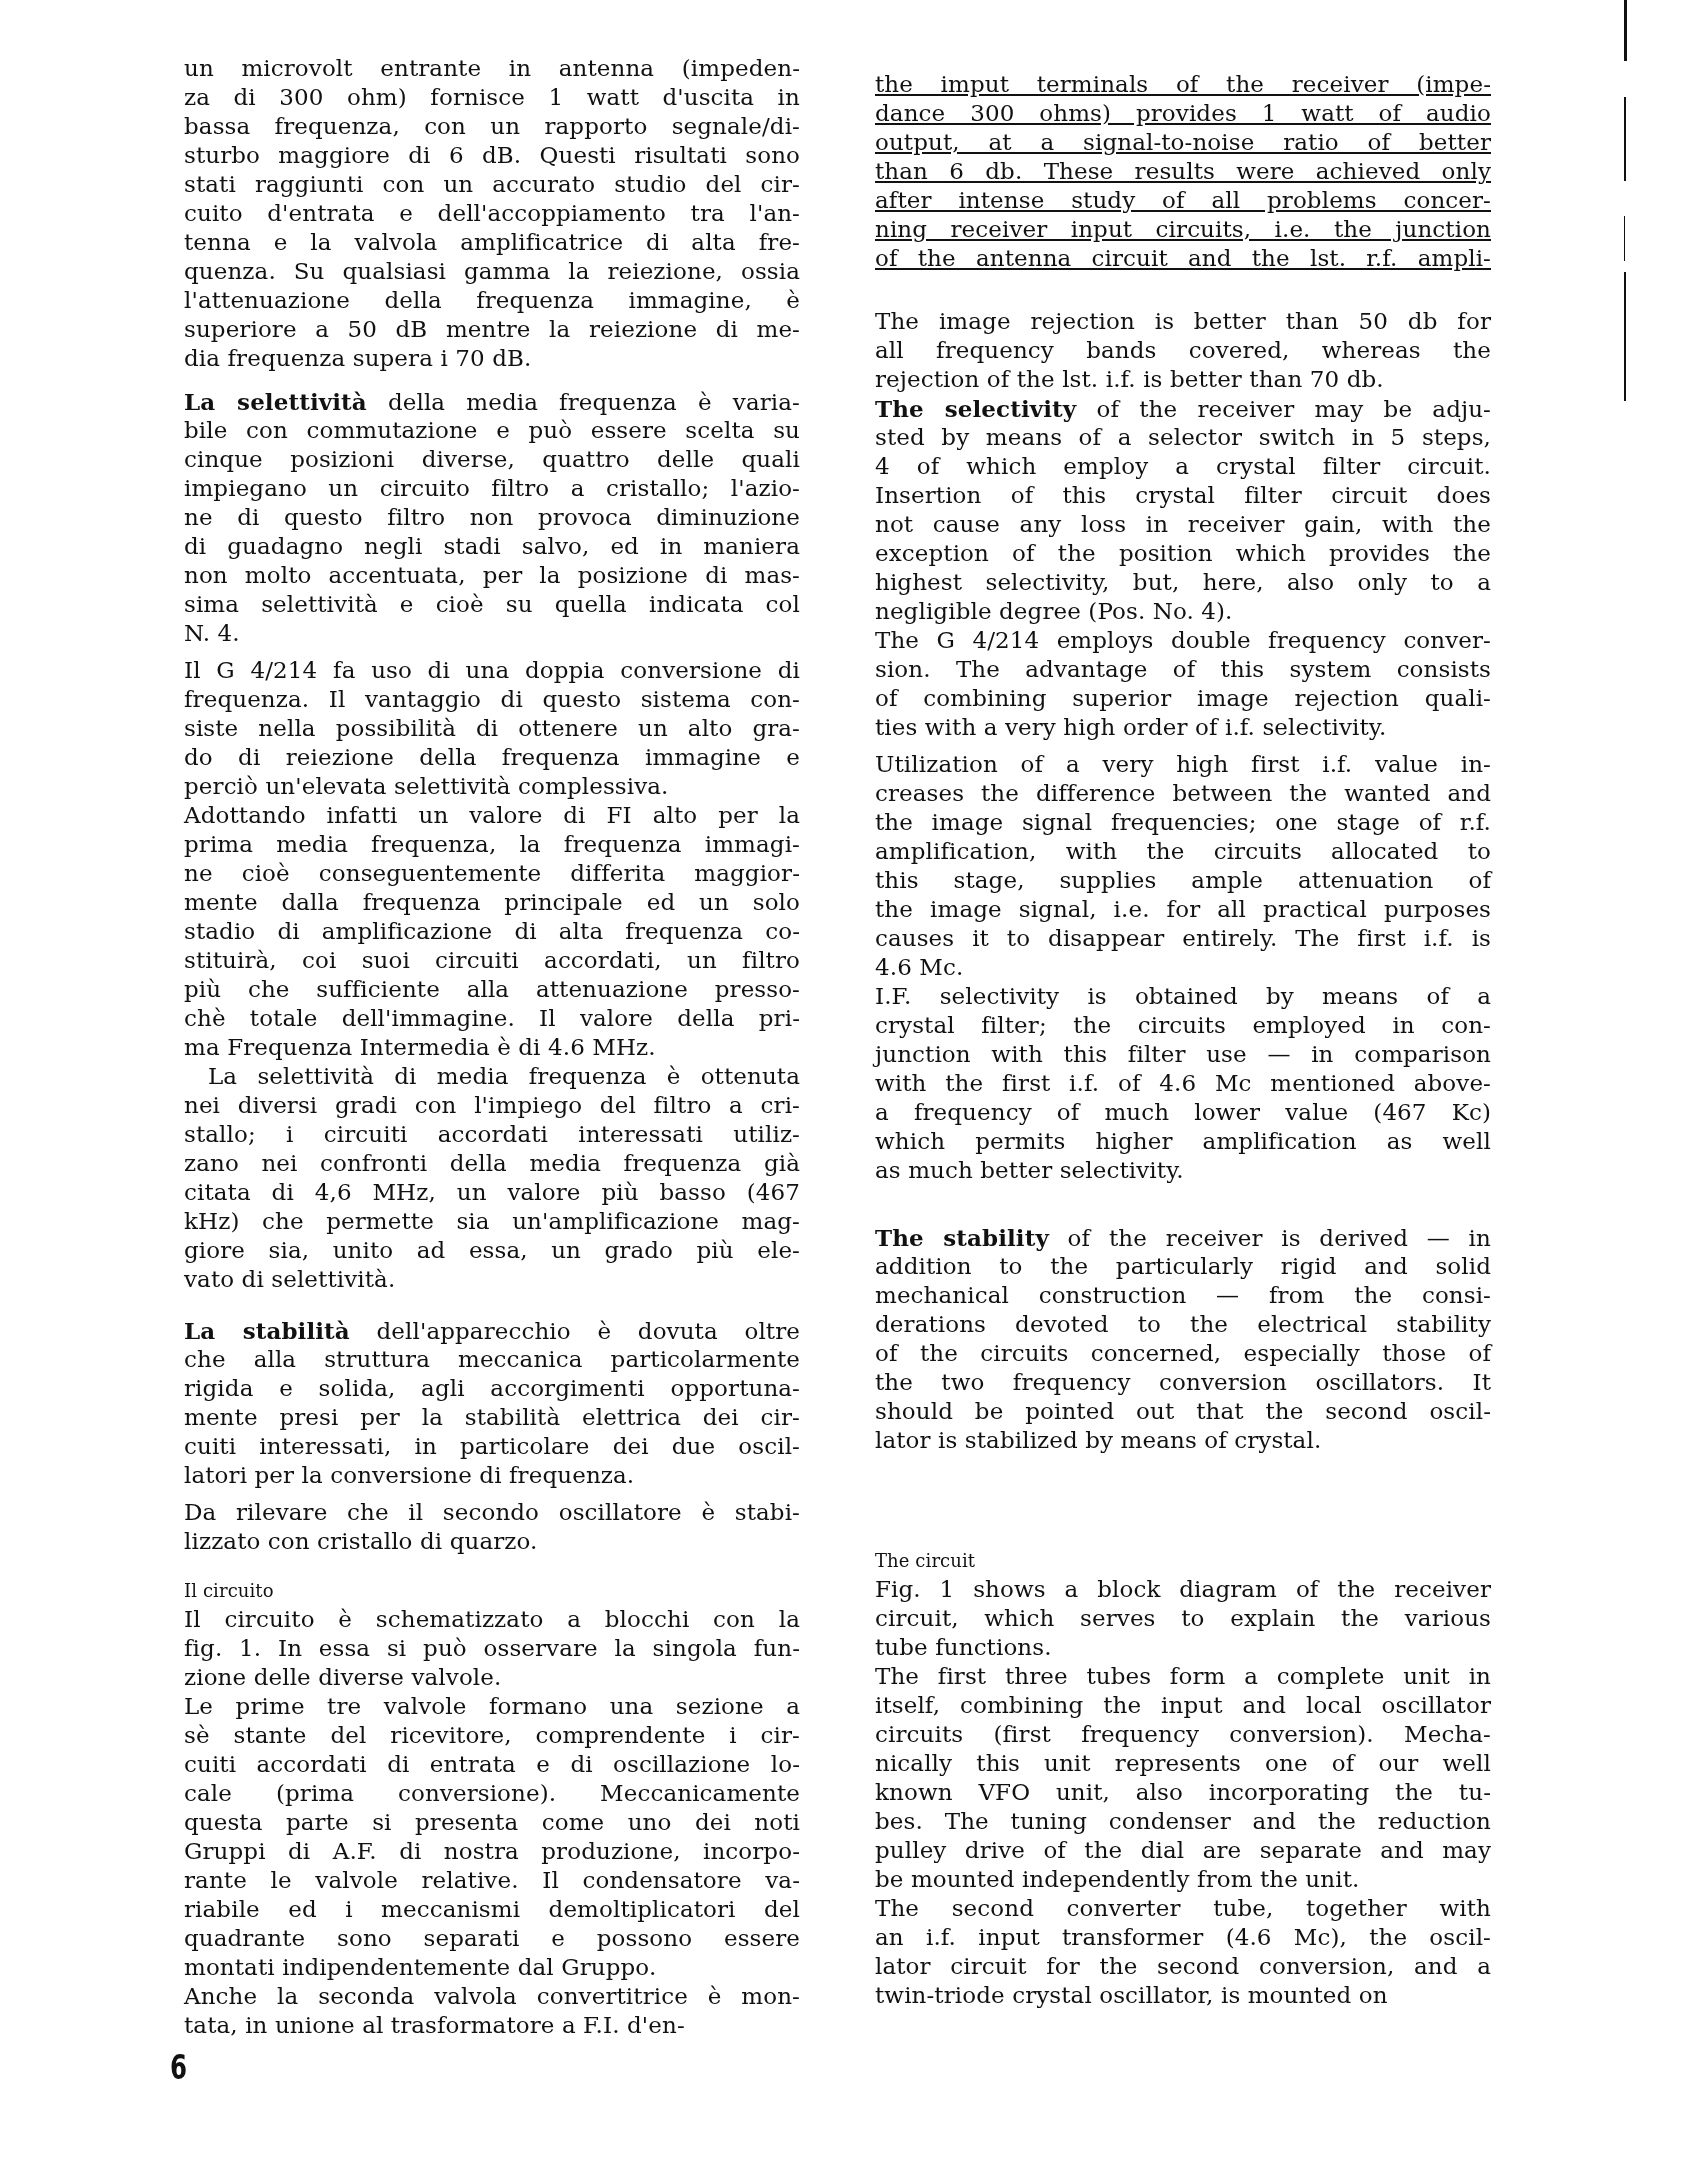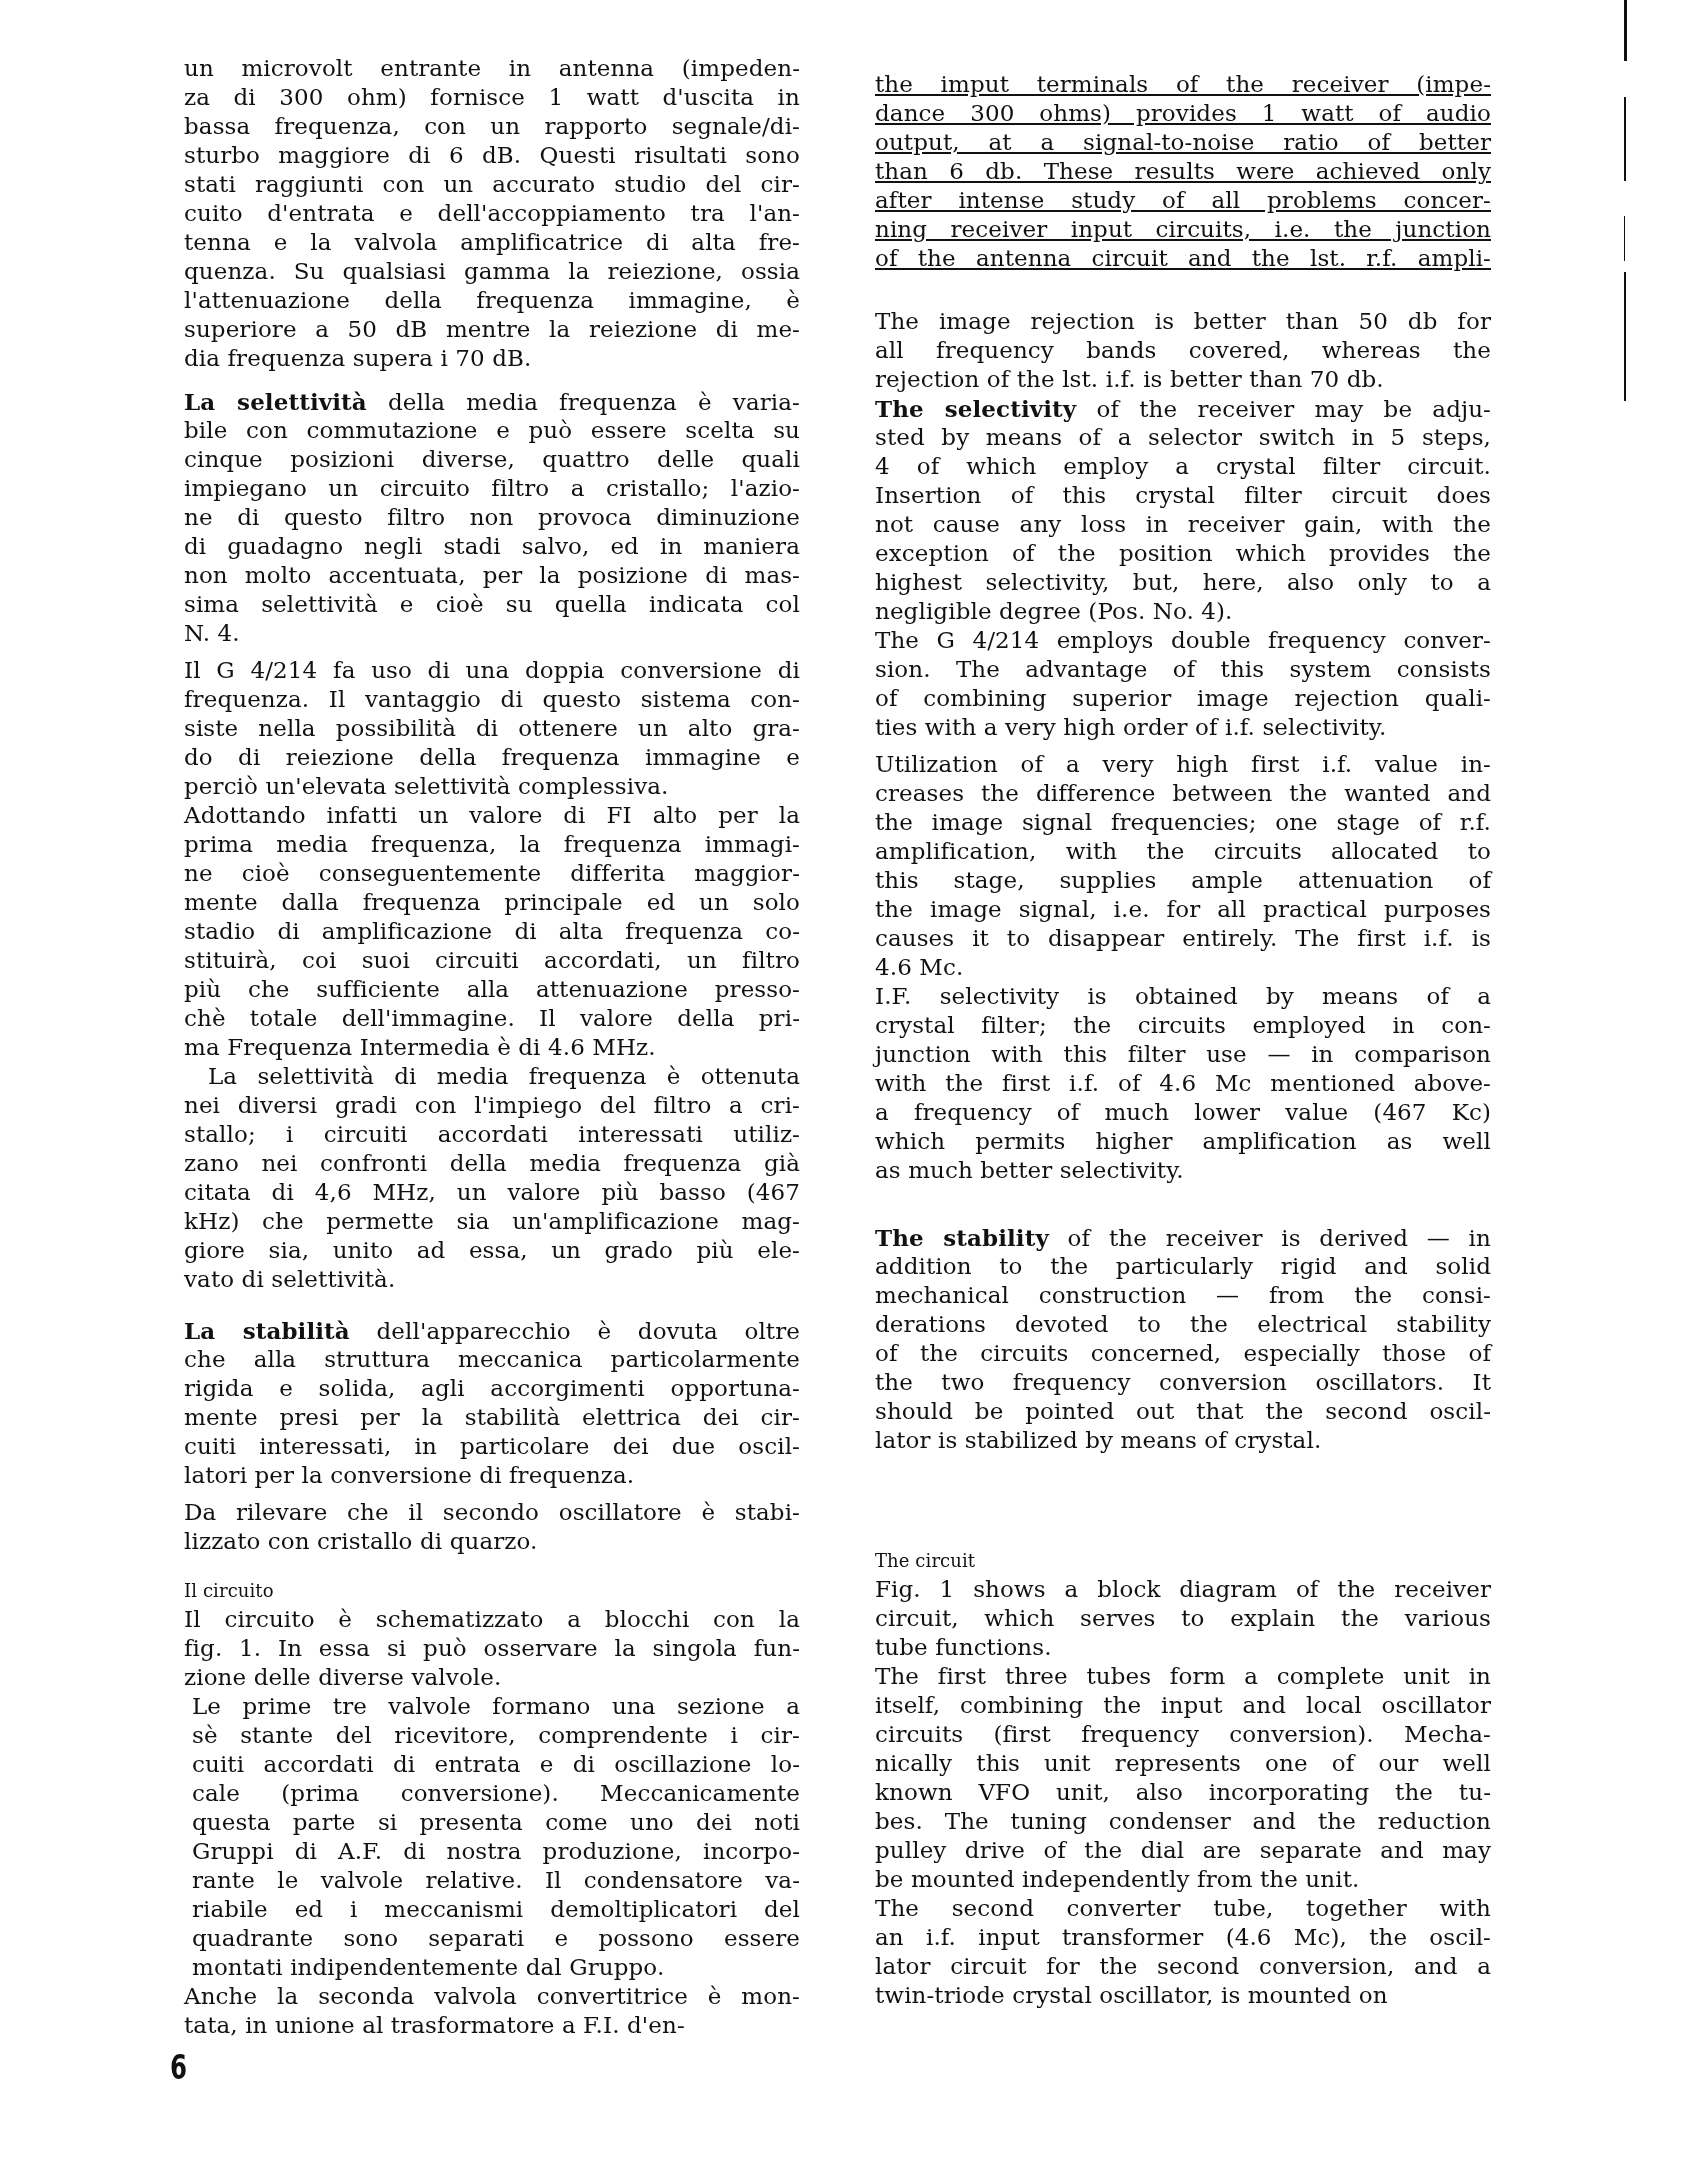--- a/index.html
+++ b/index.html
@@ -98,21 +98,21 @@
       <div class="line last">lizzato con cristallo di quarzo.</div>
     </div>
     <div style="margin-top: 20px;">
       <div class="line last heading">Il circuito</div>
     </div>
     <div style="margin-top: 0px;">
       <div class="line">Il circuito è schematizzato a blocchi con la</div>
       <div class="line">fig. 1. In essa si può osservare la singola fun-</div>
       <div class="line last">zione delle diverse valvole.</div>
     </div>
-    <div style="margin-top: 0px; margin-left: 8px;">
+    <div style="margin-top: 0px;">
       <div class="line">Le prime tre valvole formano una sezione a</div>
       <div class="line">sè stante del ricevitore, comprendente i cir-</div>
       <div class="line">cuiti accordati di entrata e di oscillazione lo-</div>
       <div class="line">cale (prima conversione). Meccanicamente</div>
       <div class="line">questa parte si presenta come uno dei noti</div>
       <div class="line">Gruppi di A.F. di nostra produzione, incorpo-</div>
       <div class="line">rante le valvole relative. Il condensatore va-</div>
       <div class="line">riabile ed i meccanismi demoltiplicatori del</div>
       <div class="line">quadrante sono separati e possono essere</div>
       <div class="line last">montati indipendentemente dal Gruppo.</div>

